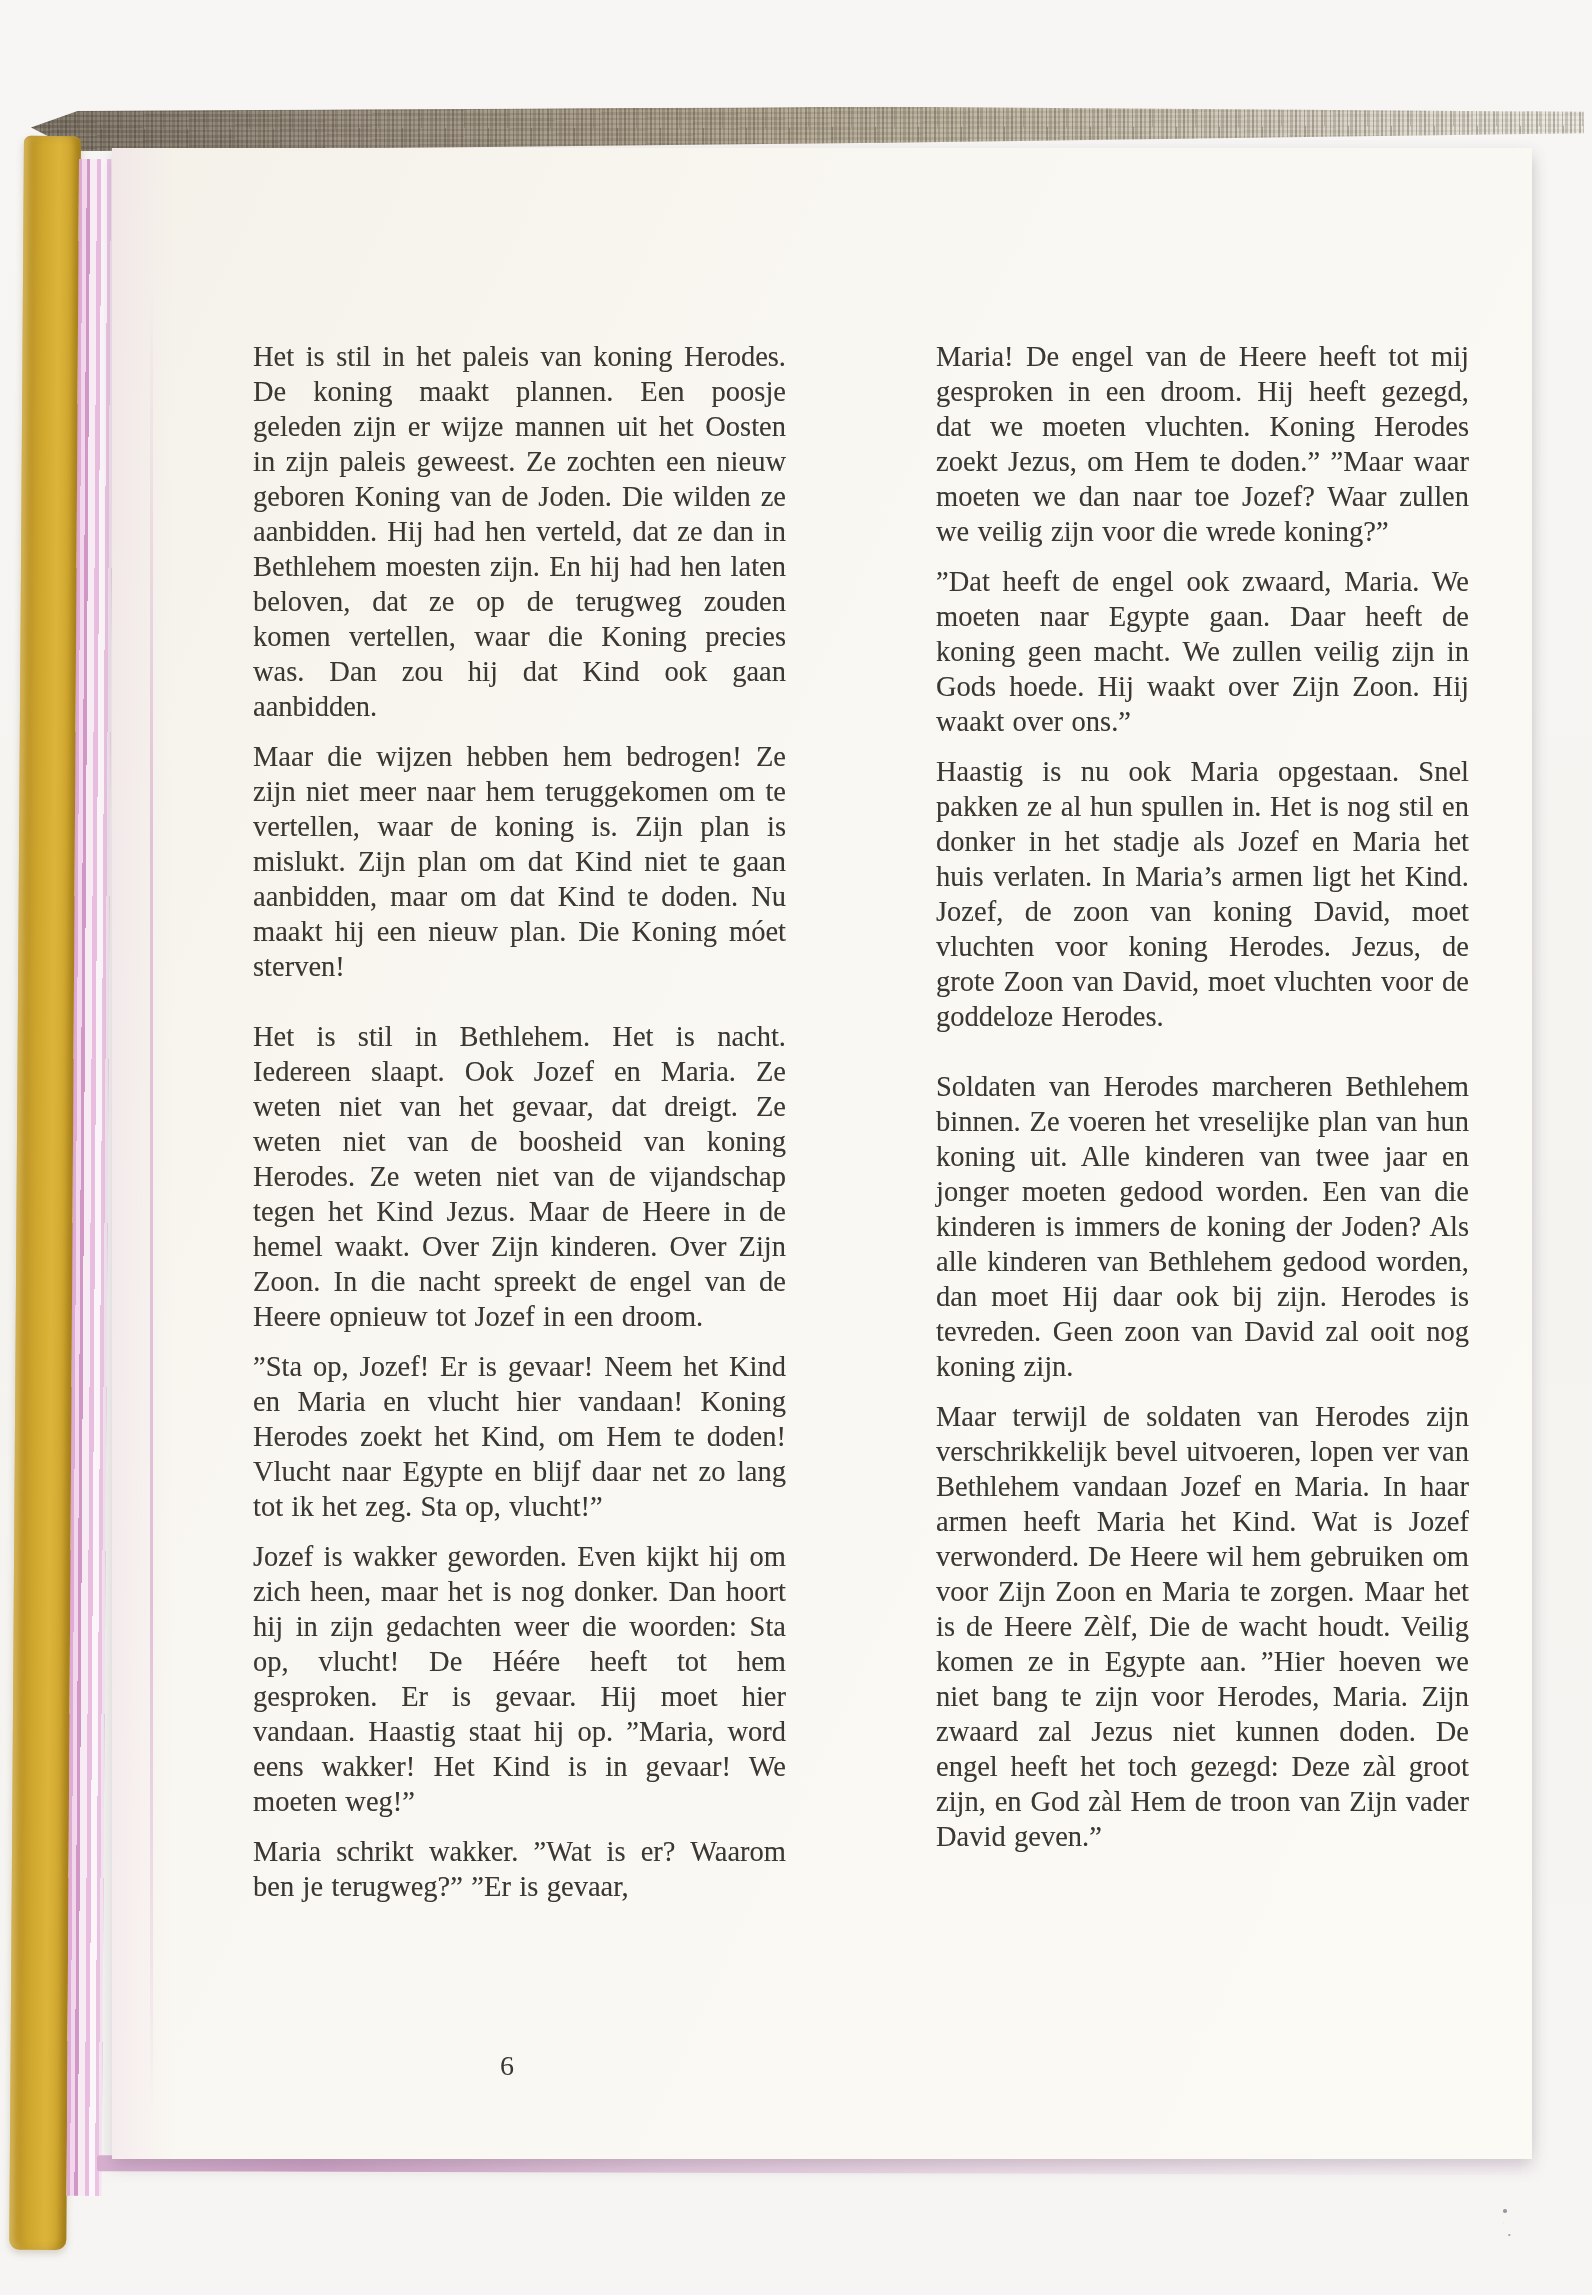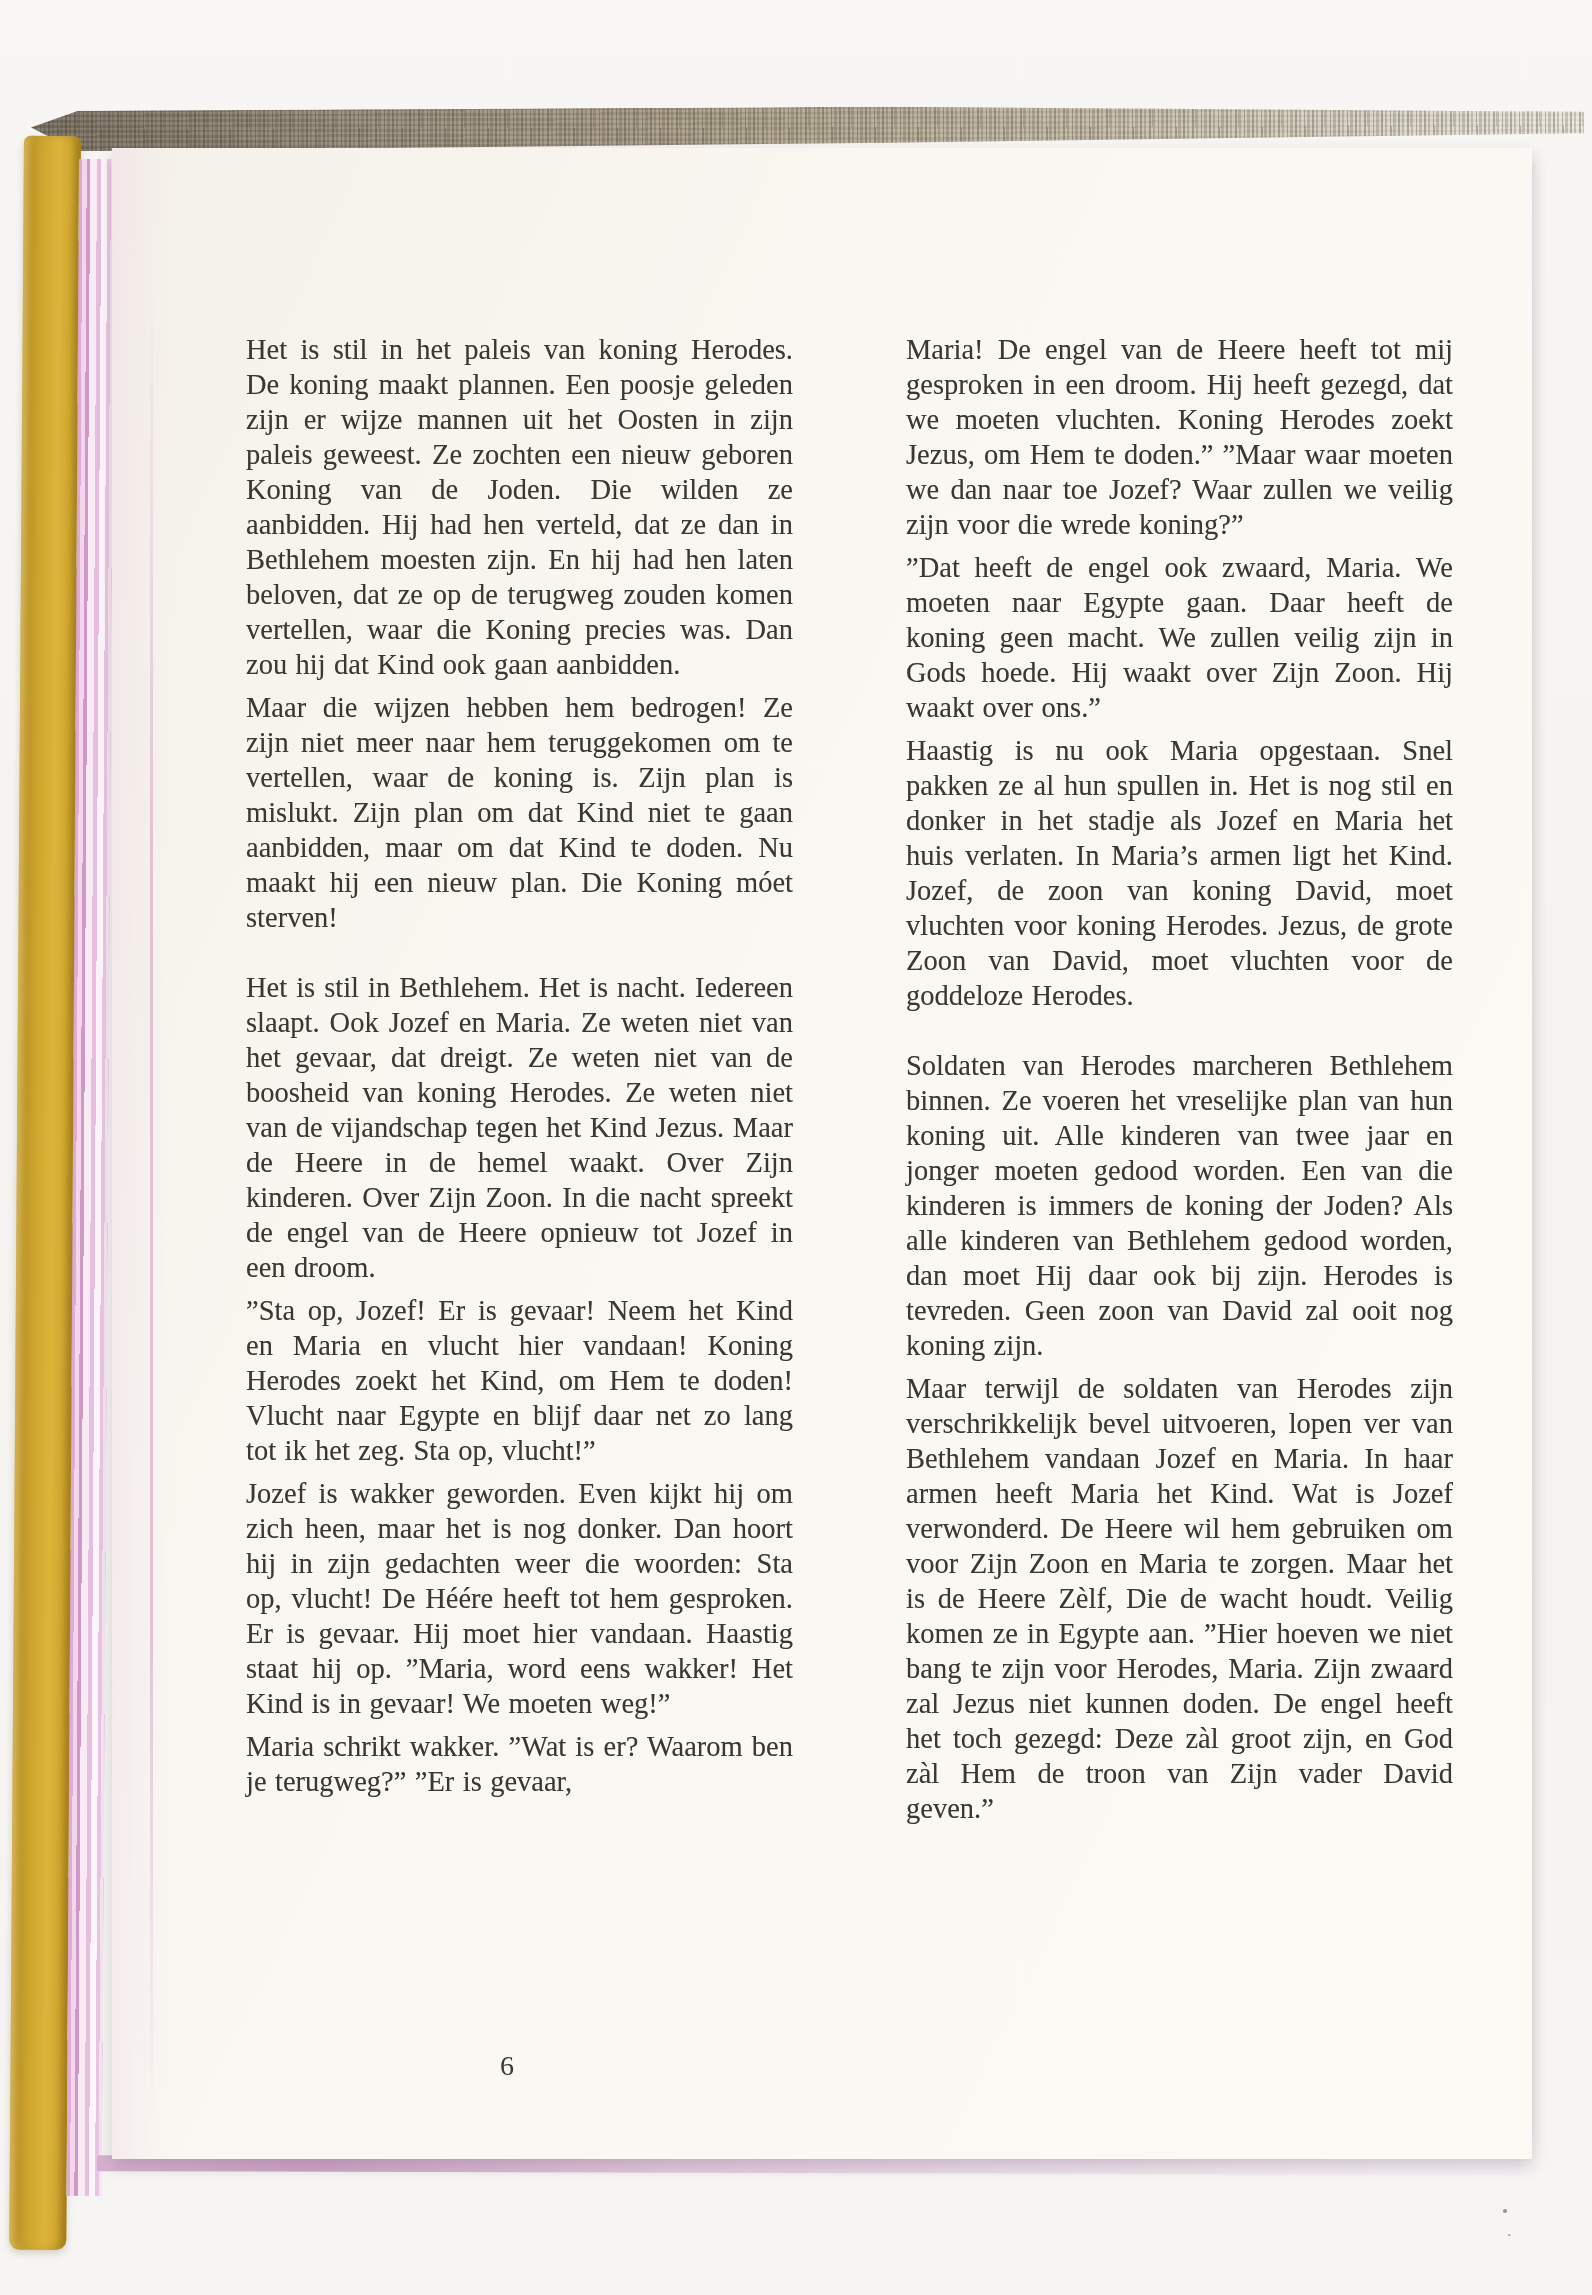--- a/index.html
+++ b/index.html
@@ -106,22 +106,22 @@
     width: 563px;
     font-size: 28.5px;
     line-height: 35px;
     color: #3b3831;
     text-align: justify;
     hyphens: auto;
     word-spacing: 1.3px;
     text-shadow: 0 0 0.3px rgba(59,56,49,0.35);
   }
   .col-left  { left: 126px; }
-  .col-right { left: 786px; }
-  .col p { margin: 8px; }
+  .col-right { left: 809px; }
+  .col p { margin: 15px; }
   .col p.gap { margin-top: 35px; }
 
   .pageno {
     position: absolute;
     left: 112px;
     top: 1902px;
     width: 566px;
     text-align: center;
     font-size: 28px;
     color: #3b3831;

